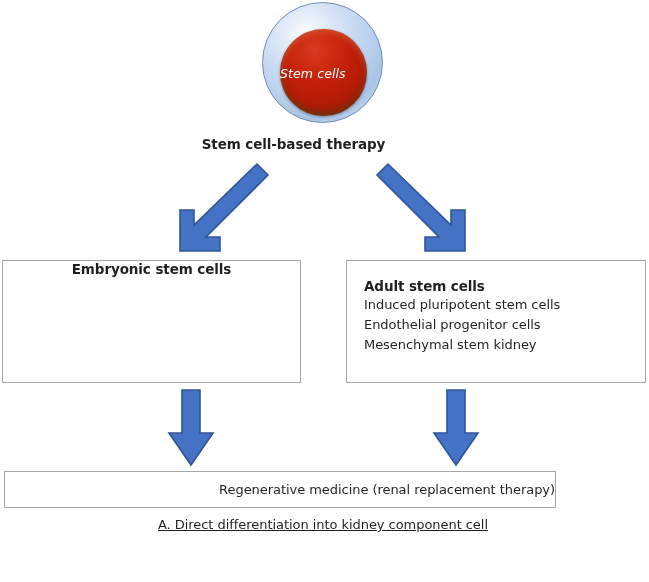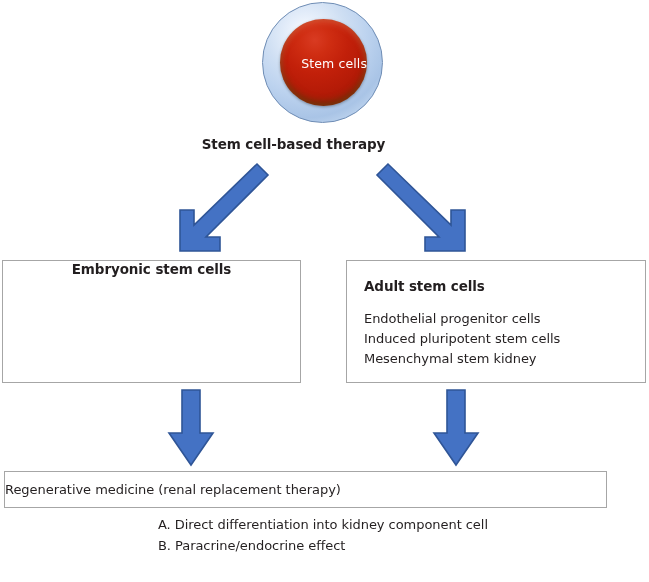--- a/index.html
+++ b/index.html
@@ -37,41 +37,42 @@
         #bdd3ef 52%,
         #a9c4e6 72%,
         #c9dcf2 88%,
         #dde9f8 100%);
     border: 1px solid #6f8db5;
     box-sizing: border-box;
   }
   #sphere-inner {
     position: absolute;
     left: 17px;
-    top: 16px;
+    top: 26px;
     width: 87px;
     height: 87px;
     border-radius: 50%;
     background:
       radial-gradient(circle at 40% 24%,
         #d93b22 0%,
         #cf2d12 18%,
         #c2200a 40%,
         #b51b07 62%,
         #a61806 82%,
         #7d3f15 96%,
         #5c5212 100%);
     box-shadow:
       inset 0 -4px 7px rgba(60,70,10,0.55),
       inset 0 3px 6px rgba(255,160,120,0.35),
       0 1px 3px rgba(0,0,0,0.35);
     box-sizing: border-box;
     display: flex;
     align-items: center;
-    justify-content: flex-end;
+    justify-content: flex-start;
+    font-style: italic;
   }
   #sphere-label {
     color: #ffffff;
     font-size: 12.5px;
     line-height: 1;
     letter-spacing: 0.1px;
     white-space: nowrap;
     position: relative;
     top: 2px;
   }
@@ -121,47 +122,48 @@
     left: 346px;
     top: 260px;
     width: 300px;
     height: 123px;
     padding: 17px 0 0 17px;
   }
   #box-adult-title {
     font-size: 13.5px;
     font-weight: bold;
     letter-spacing: -0.1px;
-    margin-bottom: 15px;
+    margin-bottom: 1px;
   }
   .adult-item {
     font-size: 13px;
     line-height: 20px;
     letter-spacing: -0.05px;
   }
   #box-regenerative {
     left: 4px;
     top: 471px;
-    width: 603px;
+    width: 552px;
     height: 37px;
     display: flex;
     align-items: center;
-    justify-content: flex-start;
+    justify-content: flex-end;
   }
   #box-regenerative-label {
     font-size: 13px;
     letter-spacing: -0.05px;
   }
 
   
   #outcome-list {
     position: absolute;
     left: 158px;
     top: 515px;
     width: 430px;
+    text-decoration: underline;
   }
   .outcome-item {
     font-size: 13px;
     line-height: 20.5px;
     letter-spacing: -0.05px;
     white-space: nowrap;
   }
 </style>
 </head>
 <body>
@@ -191,25 +193,24 @@
 <svg id="arrow-down-right" class="arrow-svg" width="56" height="80" viewBox="0 0 56 80">
   <polygon points="19,2 37,2 37,45 50,45 28,77 6,45 19,45" fill="#4472C4" stroke="#2F5597" stroke-width="1.6" stroke-linejoin="miter"></polygon>
 </svg>
 
 <div id="box-embryonic" class="flow-box">
   <div id="box-embryonic-title">Embryonic stem cells</div>
 </div>
 
 <div id="box-adult" class="flow-box">
   <div id="box-adult-title">Adult stem cells</div>
+  <div class="adult-item">Induced pluripotent stem cells</div>
   <div class="adult-item">Endothelial progenitor cells</div>
-  <div class="adult-item">Induced pluripotent stem cells</div>
   <div class="adult-item">Mesenchymal stem kidney</div>
 </div>
 
 <div id="box-regenerative" class="flow-box">
   <div id="box-regenerative-label">Regenerative medicine (renal replacement therapy)</div>
 </div>
 
 <div id="outcome-list">
   <div class="outcome-item">A. Direct differentiation into kidney component cell</div>
-  <div class="outcome-item">B. Paracrine/endocrine effect</div>
 </div>
 
 </body></html>

